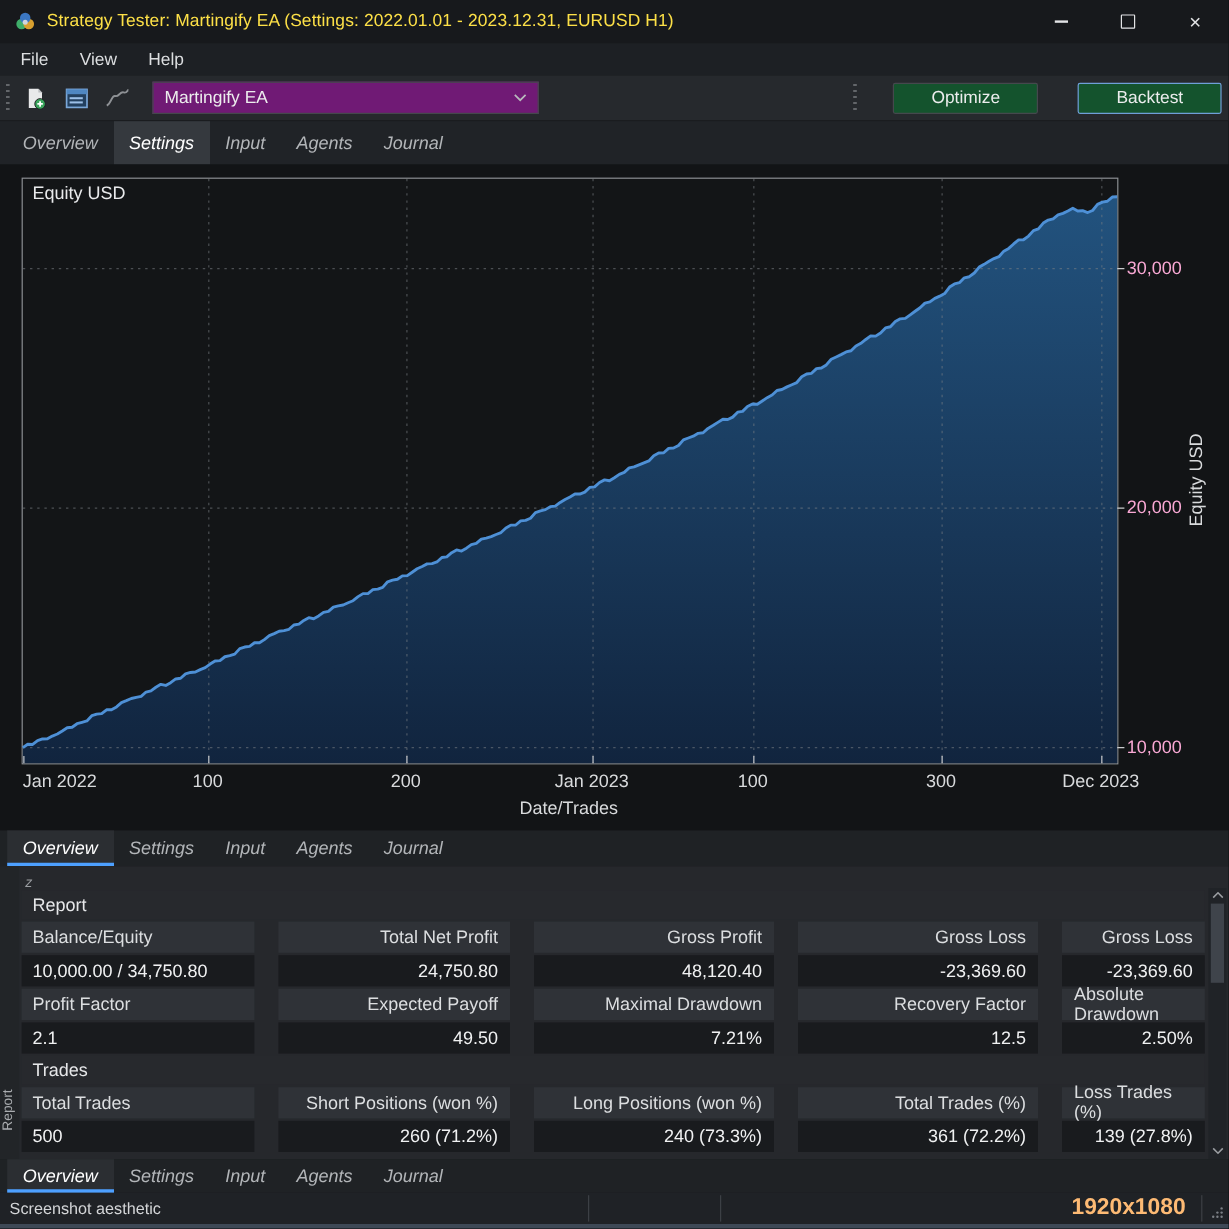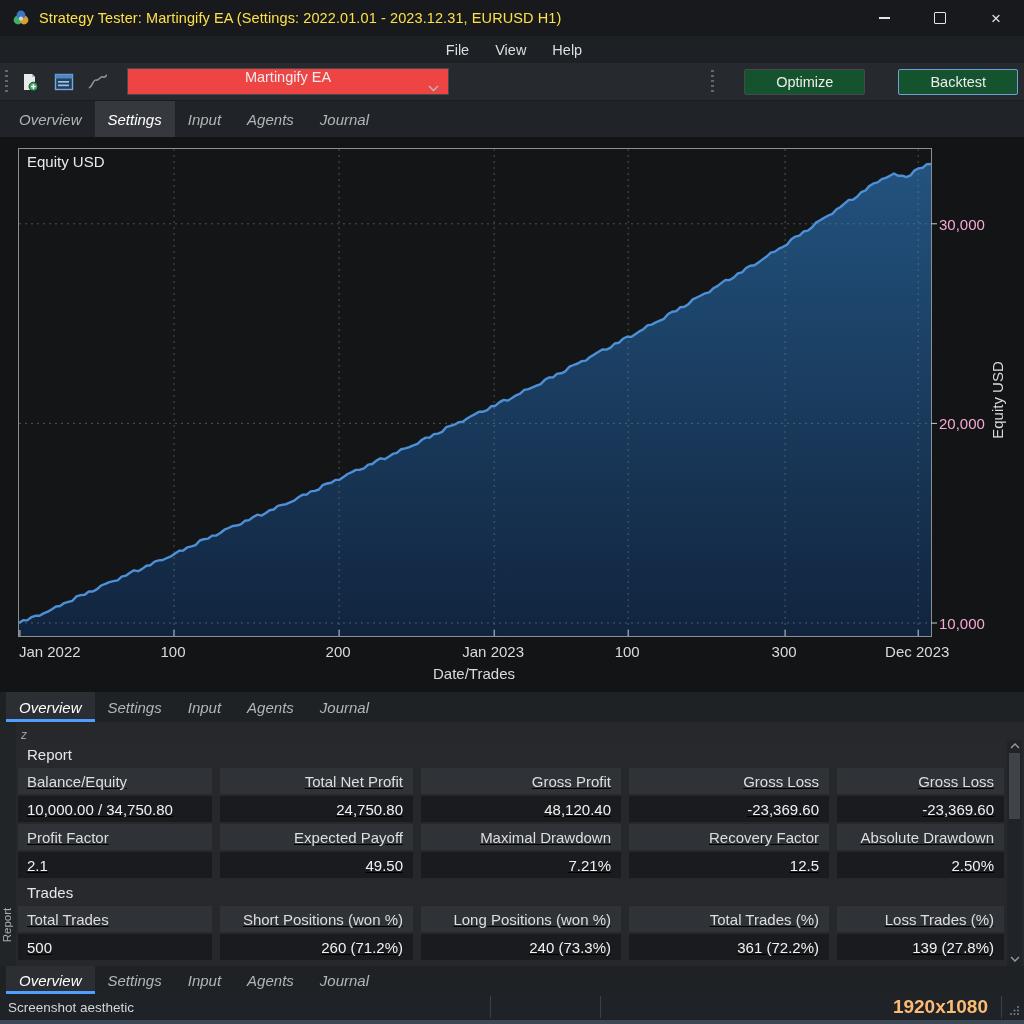--- a/index.html
+++ b/index.html
@@ -10,30 +10,30 @@
             display:flex;align-items:center;padding-left:12px;}
   .app-icon{width:18px;height:18px;display:flex;}
   .wtitle{color:#fde047;font-size:14.5px;margin-left:9px;letter-spacing:.1px;}
   .win-controls{margin-left:auto;display:flex;height:100%;}
   .win-btn{width:56px;height:100%;display:flex;align-items:center;justify-content:center;color:#e3e4e6;}
   .glyph-min{width:11px;height:1.5px;background:#e3e4e6;}
   .glyph-max{width:10px;height:10px;border:1.5px solid #e3e4e6;border-radius:1px;}
   .glyph-close{font-size:17px;line-height:1;}
   
   .menubar{position:absolute;top:36px;left:0;right:0;height:27px;background:#1d2024;
-           display:flex;align-items:center;padding-left:4px;justify-content:center;}
+           display:flex;align-items:center;padding-left:4px;}
   .menu-item{color:#dcdee0;font-size:14.5px;padding:3px 13px;}
   
   .toolbar{position:absolute;top:63px;left:0;right:0;height:37px;background:#26292d;
            display:flex;align-items:center;border-bottom:1px solid #1a1c1f;}
   .grip-v{width:3px;height:24px;margin:0 5px;
           background:repeating-linear-gradient(to bottom,#63666a 0 2px,transparent 2px 5px);}
   .tool-ic{width:28px;height:26px;display:flex;align-items:center;justify-content:center;margin:0 3px;}
-  .dropdown{width:302px;height:25px;margin-left:12px;background:#ef4444;border:1px solid #45484d;
-            display:flex;align-items:center;padding:0 9px;color:#eceded;font-size:14.5px;flex-direction:column;}
+  .dropdown{width:302px;height:25px;margin-left:12px;background:#701a75;border:1px solid #45484d;
+            display:flex;align-items:center;padding:0 9px;color:#eceded;font-size:14.5px;}
   .dropdown svg{margin-left:auto;}
   .spacer{flex:1}
   .tbtn{height:26px;padding:0 31px;background:#14532d;color:#eceded;font-size:14.5px;
         display:flex;align-items:center;margin-right:8px;border:1px solid #45484d;border-radius:2px;margin-left:25px;}
   .tbtn.primary{border:1px solid #6f9fd8;margin-right:6px;}
   
   .tabbar{position:absolute;left:0;right:0;display:flex;align-items:stretch;background:#202327;padding-left:6px;font-style:italic;}
   .tabbar-top{top:101px;height:36px;}
   .tab{display:flex;align-items:center;padding:0 13px;color:#b2b5b8;font-size:15px;white-space:nowrap;}
   .tabbar-top .tab.active{background:#35393e;color:#ffffff;}
@@ -54,21 +54,21 @@
           color:#d8dadc;font-size:15px;transform:rotate(-90deg);}
   
   .report-pane{position:absolute;top:722px;left:0;right:0;height:244px;background:#26282c;}
   .gutter{position:absolute;left:0;top:0;width:16px;height:100%;background:#222528;}
   .vlabel{position:absolute;left:-15px;top:196px;width:46px;height:14px;text-align:center;
           color:#a9acaf;font-size:11.5px;transform:rotate(-90deg);}
   .collapse-icon{position:absolute;left:21px;top:6px;color:#9a9da1;font-size:12px;font-style:italic;}
   .rtable{position:absolute;left:18px;top:20px;width:986px;display:flex;flex-direction:column;gap:2px;}
   .trow.section{background:#27292d;color:#e6e7e9;display:flex;align-items:center;
                 padding-left:9px;font-size:15px;height:24px;}
-  .trow.grid{display:grid;grid-template-columns:194px 193px 200px 200px 1fr;gap:0 8px;text-decoration:underline;}
+  .trow.grid{display:grid;grid-template-columns:194px 193px 200px 200px 1fr;gap:0 20px;}
   .cell{display:flex;align-items:center;justify-content:flex-end;padding:0 10px;font-size:15px;height:26px;}
   .cell.first{justify-content:flex-start;padding-left:9px;}
   .heads .cell{background:#2f3237;color:#dcdee0;}
   .vals .cell{background:#191b1e;color:#f0f1f2;}
   .scrollbar{position:absolute;right:2px;top:18px;width:15px;height:226px;background:#202327;
              display:flex;flex-direction:column;align-items:center;}
   .sb-thumb{width:11px;height:66px;background:#3f444b;margin-top:4px;}
   .sb-arrow{margin-top:3px;}
   .sb-arrow.down{margin-top:auto;margin-bottom:4px;}
   

